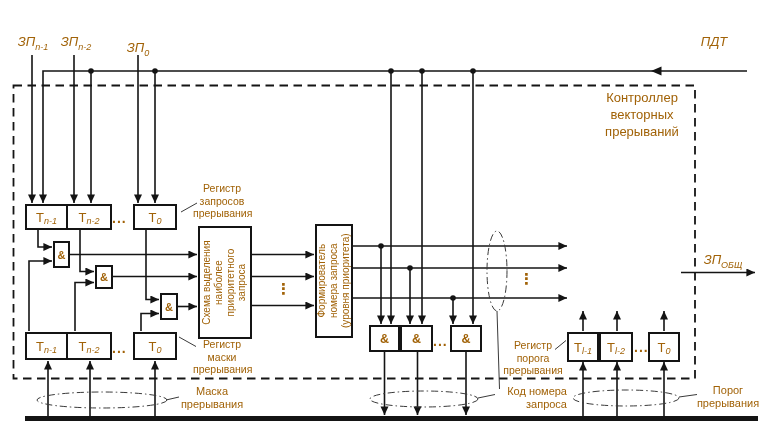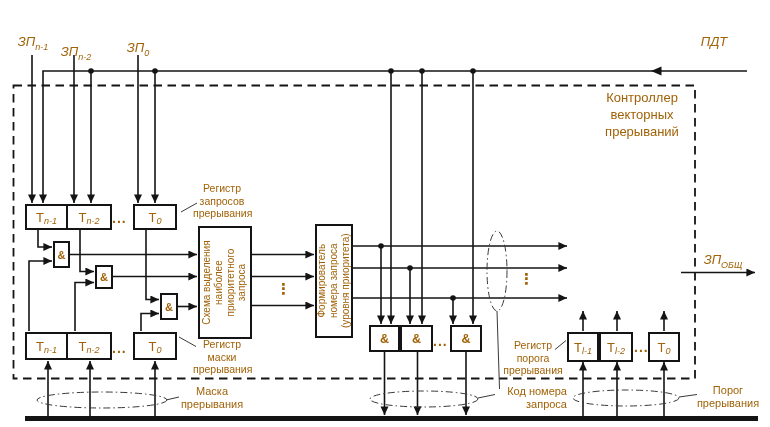--- a/index.html
+++ b/index.html
@@ -125,21 +125,21 @@
       <path d="M497 283 L499.5 361"></path>
       <path d="M555 321.5 L566 312.5"></path>
       <path d="M181 184 L197 175"></path>
       <path d="M179 309 L196 318.5"></path>
     </g>
   </svg>
 
   <div class="abs sig" style="left:12px;top:6px;width:42px;">
     <span>ЗП</span><span class="sbi">n-1</span>
   </div>
-  <div class="abs sig" style="left:54px;top:16px;width:44px;">
+  <div class="abs sig" style="left:54px;top:6px;width:44px;">
     <span>ЗП</span><span class="sbi">n-2</span>
   </div>
   <div class="abs sig" style="left:121px;top:12px;width:34px;">
     <span>ЗП</span><span class="sbi">0</span>
   </div>
   <div class="abs sig" style="left:690px;top:6px;width:48px;">
     <span>ПДТ</span>
   </div>
   <div class="abs sig" style="left:696px;top:224px;width:54px;text-align:center;">
     <span>ЗП</span><span class="sbi">ОБЩ</span>

